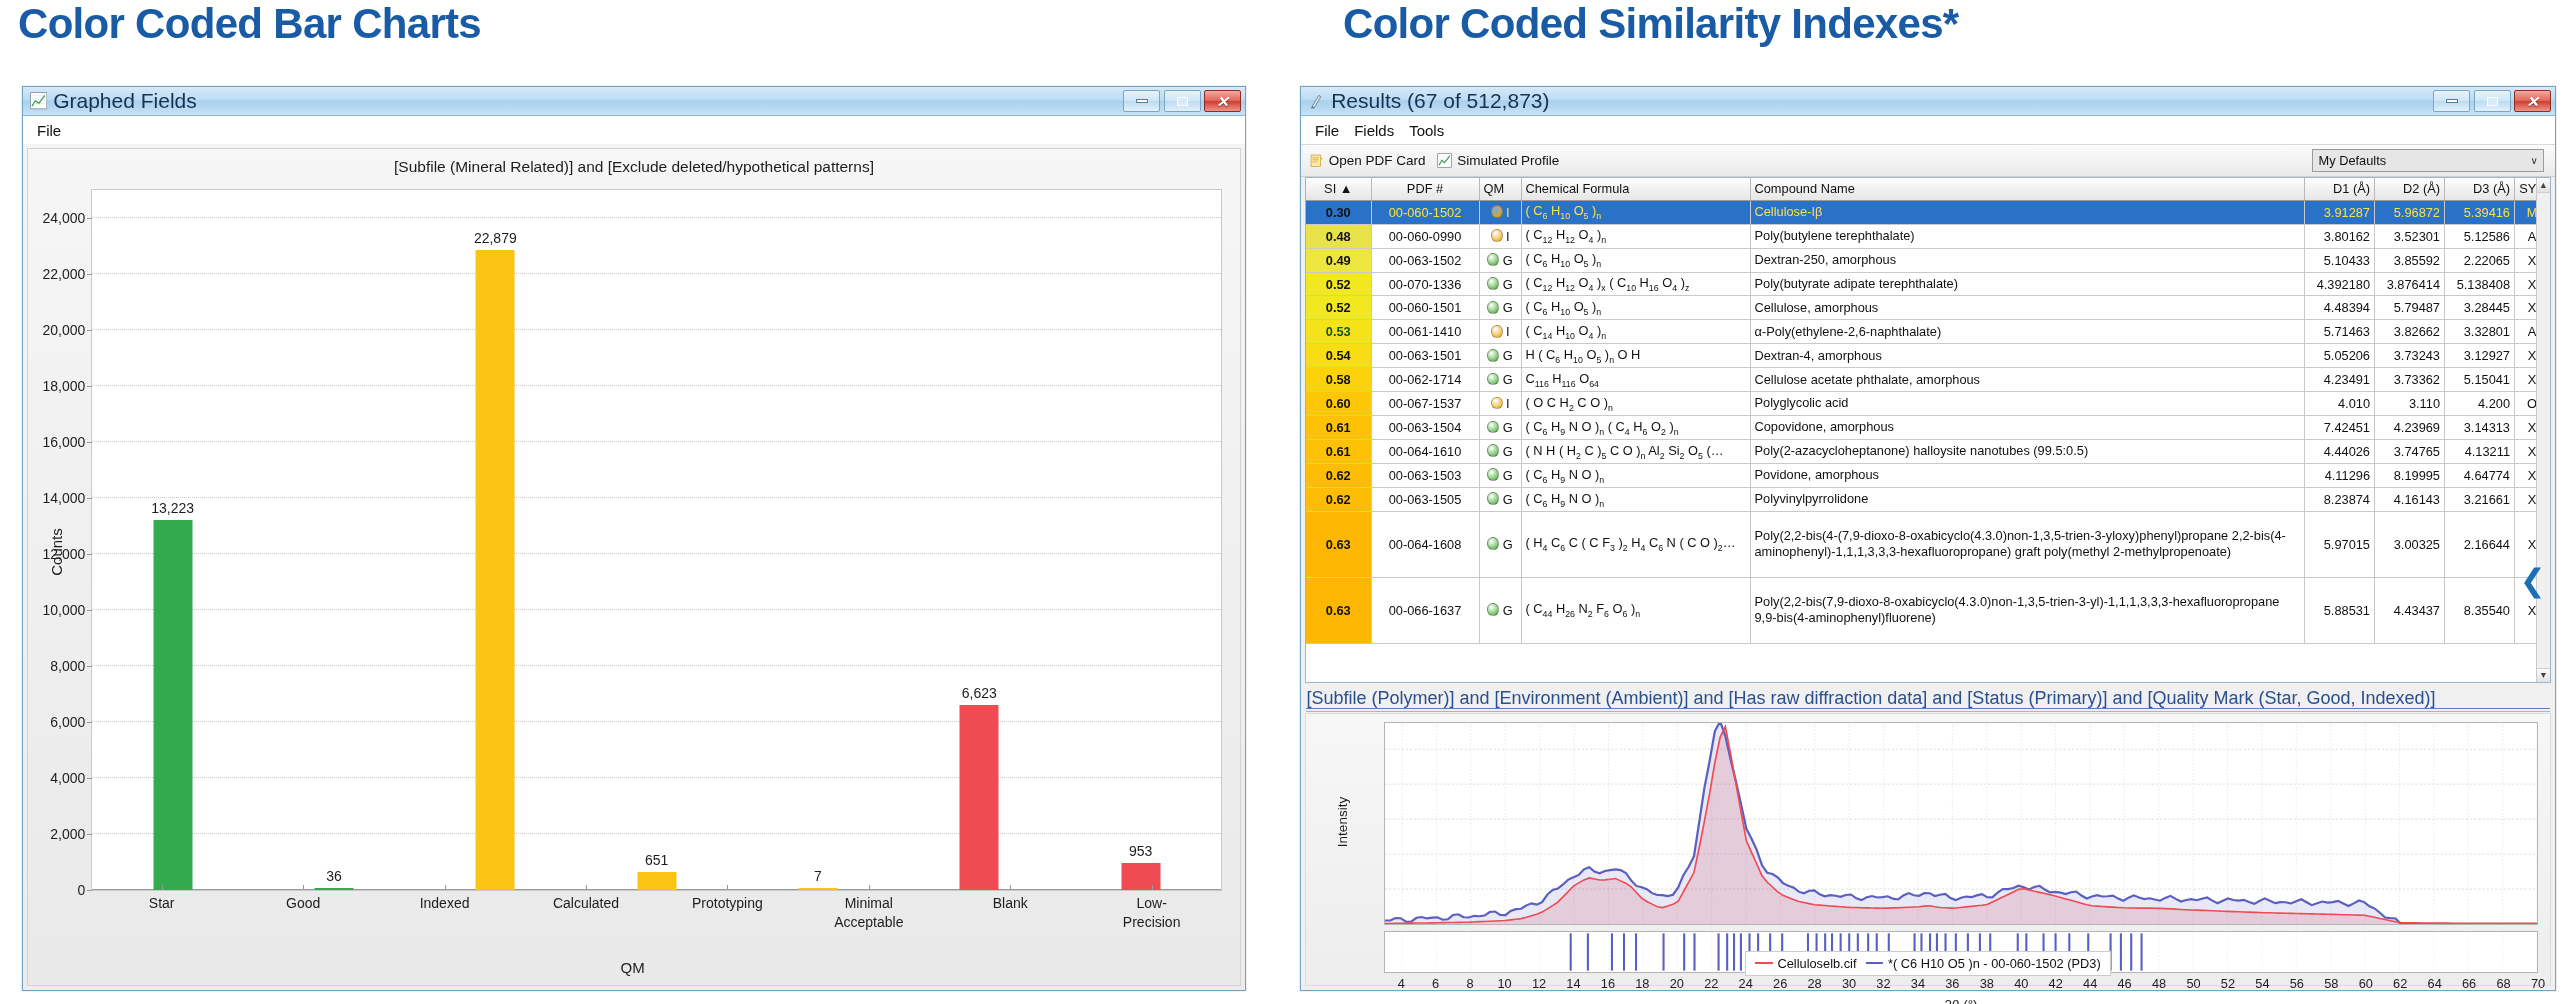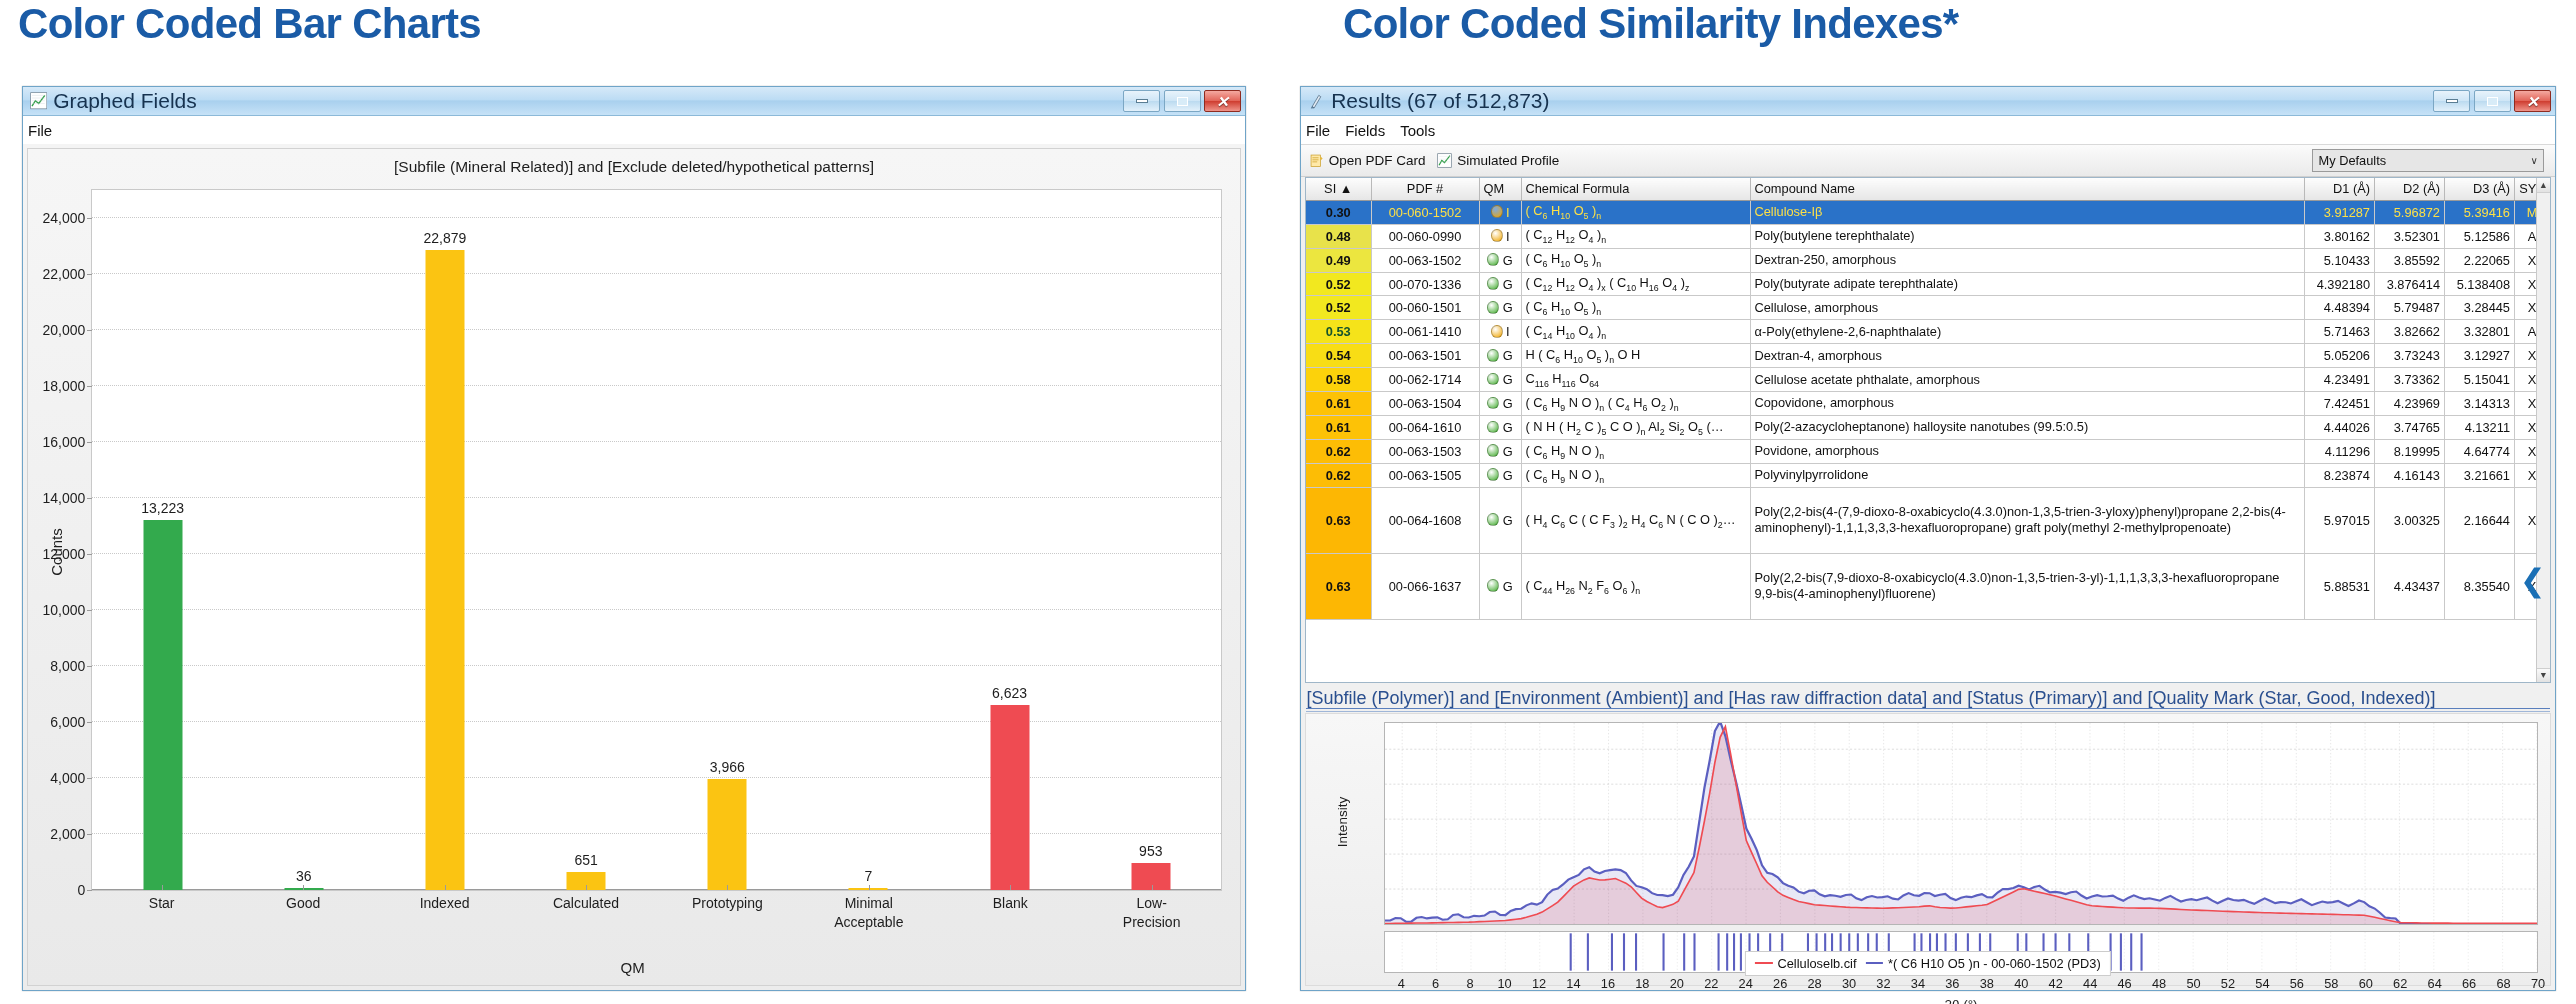--- a/index.html
+++ b/index.html
@@ -52,21 +52,21 @@
     background:linear-gradient(to bottom,#f4a9a0,#e2665a 48%,#cf3e31 52%,#ef948a);
     border:0.7px solid #8e2b20;
   }
   .wbtn .g-min{width:12px;height:4px;background:#fff;border:0.7px solid #5a7d93;box-sizing:border-box;}
   .wbtn .g-max{width:10.8px;height:9.4px;border:1.3px solid #fff;box-sizing:border-box;background:#d8ecf8;}
   .wbtn .g-close{color:#fff;font-size:15px;font-weight:bold;line-height:1;
     text-shadow:0 0.7px 0.7px rgba(0,0,0,.5);font-family:"Liberation Sans",sans-serif;}
 
   .win-menubar{
     height:28px;background:#ffffff;border-bottom:0.7px solid #d9d9d9;
-    display:flex;align-items:center;padding-left:5px;gap:15px;
+    display:flex;align-items:center;padding-left:14px;gap:15px;
   }
   .menu-item{font-size:15px;color:#111;white-space:nowrap;cursor:default;}
 
   
   #graphed-fields-window{left:22px;top:86px;width:1224px;height:905px;}
   .chart-body{
     position:absolute;left:0;right:0;top:57px;bottom:0;
     background:linear-gradient(to bottom,#f4f4f4,#ececec);
     padding:4px;box-sizing:border-box;
   }
@@ -317,25 +317,20 @@
                   <div class="bar" style="height: 91.516%; background: rgb(251, 196, 18);">
                     <div class="bar-label">22,879</div>
                   </div>
                 </div>
                 <div class="bar-slot">
                   <div class="bar" style="height: 2.604%; background: rgb(251, 196, 18);">
                     <div class="bar-label">651</div>
                   </div>
                 </div>
                 <div class="bar-slot">
-                  <div class="bar" style="height: 15.864%; background: rgb(251, 196, 18);">
-                    <div class="bar-label">3,966</div>
-                  </div>
-                </div>
-                <div class="bar-slot">
                   <div class="bar" style="height: 0.35%; background: rgb(251, 196, 18);">
                     <div class="bar-label">7</div>
                   </div>
                 </div>
                 <div class="bar-slot">
                   <div class="bar" style="height: 26.492%; background: rgb(239, 75, 82);">
                     <div class="bar-label">6,623</div>
                   </div>
                 </div>
                 <div class="bar-slot">
@@ -529,20 +524,31 @@
               <tr>
                 <td class="c-si" style="background: rgb(252, 210, 11); color: rgb(17, 17, 17);">0.58</td>
                 <td class="c-pdf">00-062-1714</td>
                 <td class="c-qm"><span class="qm-dot qm-G" style="background:radial-gradient(circle at 35% 30%, #fff6, #3faa2b)"></span>G</td>
                 <td class="c-form"><span class="formula">C<sub>116</sub> H<sub>116</sub> O<sub>64</sub></span></td>
                 <td class="c-name"><span class="nm">Cellulose acetate phthalate, amorphous</span></td>
                 <td class="c-d">4.23491</td>
                 <td class="c-d">3.73362</td>
                 <td class="c-d">5.15041</td>
                 <td class="c-sys">X</td>
+              </tr>
+              <tr>
+                <td class="c-si" style="background: rgb(253, 199, 7); color: rgb(17, 17, 17);">0.60</td>
+                <td class="c-pdf">00-067-1537</td>
+                <td class="c-qm"><span class="qm-dot qm-I" style="background:radial-gradient(circle at 35% 30%, #fff6, #f0a400)"></span>I</td>
+                <td class="c-form"><span class="formula">( O C H<sub>2</sub> C O )<sub>n</sub></span></td>
+                <td class="c-name"><span class="nm">Polyglycolic acid</span></td>
+                <td class="c-d">4.010</td>
+                <td class="c-d">3.110</td>
+                <td class="c-d">4.200</td>
+                <td class="c-sys">O</td>
               </tr>
               <tr>
                 <td class="c-si" style="background: rgb(253, 194, 6); color: rgb(17, 17, 17);">0.61</td>
                 <td class="c-pdf">00-063-1504</td>
                 <td class="c-qm"><span class="qm-dot qm-G" style="background:radial-gradient(circle at 35% 30%, #fff6, #3faa2b)"></span>G</td>
                 <td class="c-form"><span class="formula">( C<sub>6</sub> H<sub>9</sub> N O )<sub>n</sub> ( C<sub>4</sub> H<sub>6</sub> O<sub>2</sub> )<sub>n</sub></span></td>
                 <td class="c-name"><span class="nm">Copovidone, amorphous</span></td>
                 <td class="c-d">7.42451</td>
                 <td class="c-d">4.23969</td>
                 <td class="c-d">3.14313</td>

